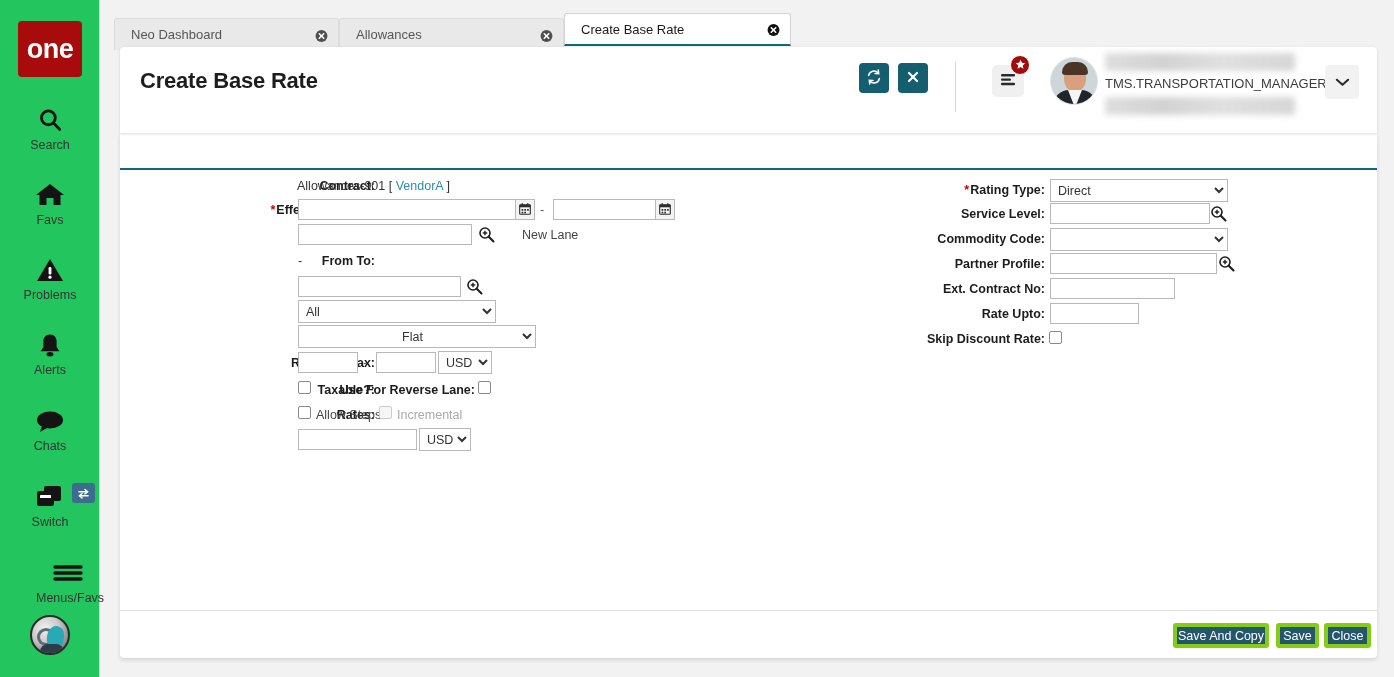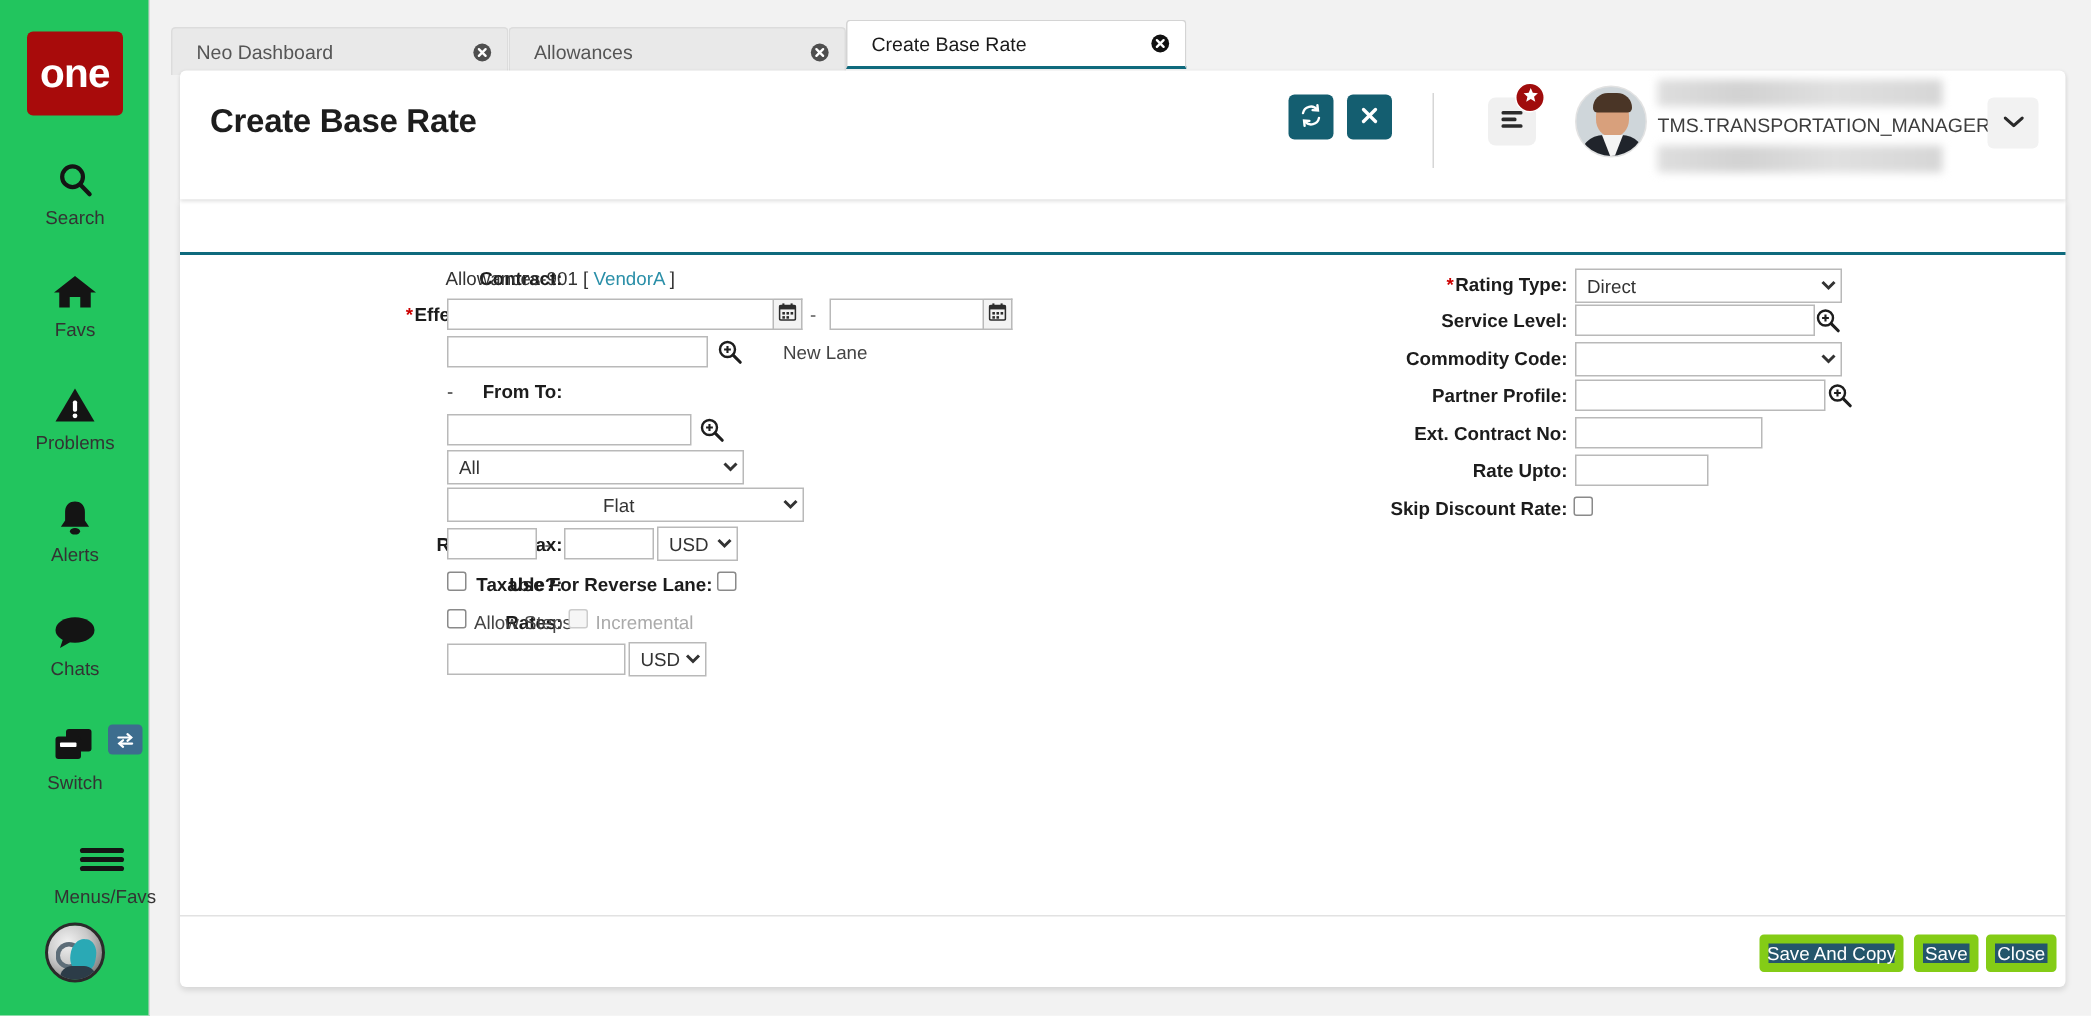--- a/index.html
+++ b/index.html
@@ -345,21 +345,21 @@
     position: absolute;
     font-size: 12.5px; color: #555;
     line-height: 16px;
   }
 
   
   .ftr-btn {
     position: absolute; top: 12px;
     height: 25px;
     background: #24566b;
-    border: 6px solid #84cc16;
+    border: 4px solid #84cc16;
     border-radius: 3px;
     color: #ffffff;
     font-size: 12.5px;
     font-family: "Liberation Sans", sans-serif;
     cursor: pointer;
     padding: 0 0;
     display: flex; align-items: center; justify-content: center;
     white-space: nowrap;
     text-align: center;
   }

